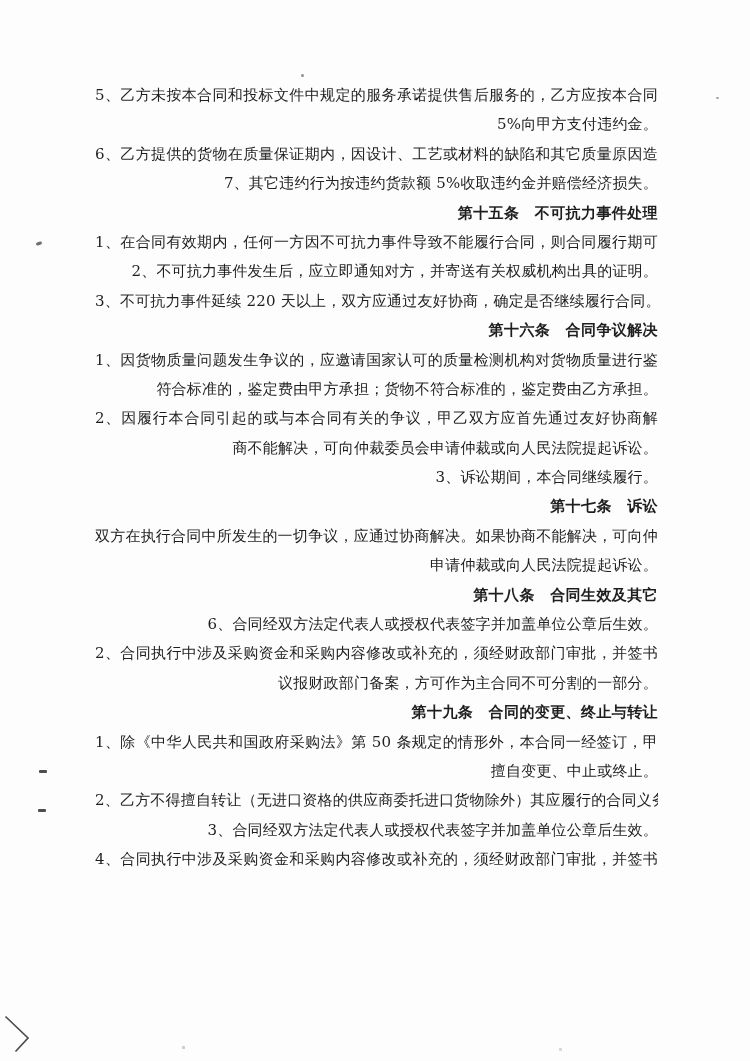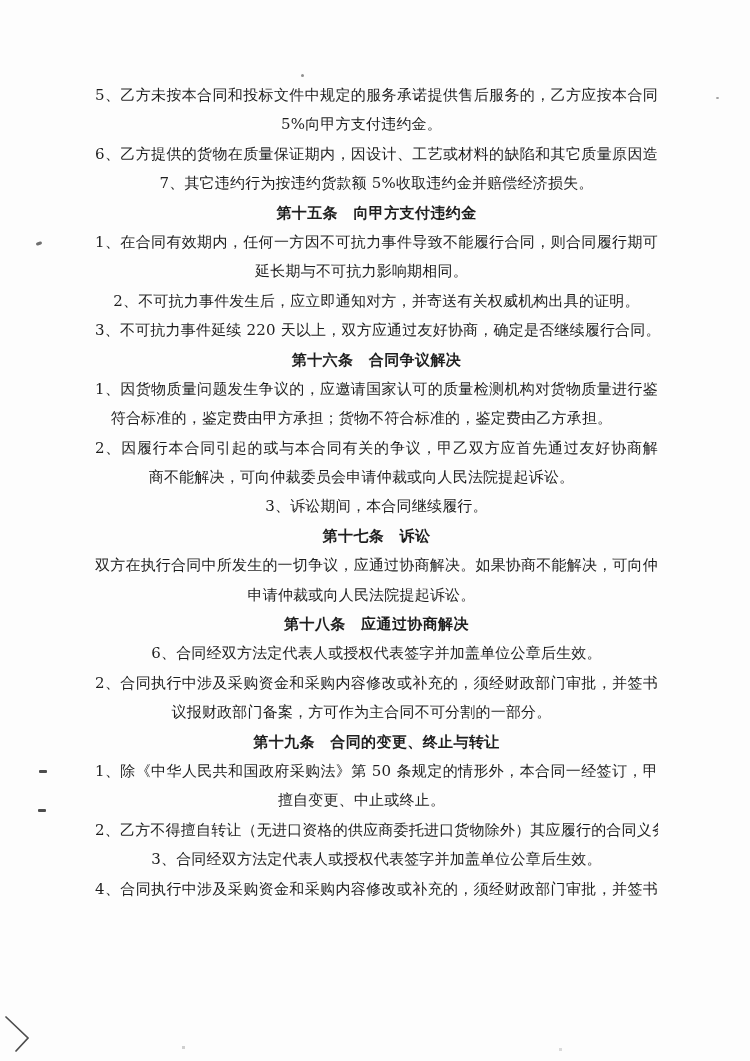--- a/index.html
+++ b/index.html
@@ -21,21 +21,21 @@
     position: absolute;
     left: 65px;
     top: 81px;
     width: 593px;
     font-size: 15px;
     line-height: 29.4px;
   }
   .line {
     height: 29.4px;
     overflow: hidden;
-    text-align: center;
+    text-align: right;
     letter-spacing: 0.2px;
     white-space: nowrap;
   }
   .line.indent {
     text-indent: 2em;
   }
   .line.fill {
     white-space: normal;
     text-align: justify;
     text-align-last: justify;
@@ -62,35 +62,34 @@
 </head>
 <body>
 
 <div class="page">
 
   <div class="content">
     <div class="line indent fill">5、乙方未按本合同和投标文件中规定的服务承诺提供售后服务的，乙方应按本合同合计金额</div>
     <div class="line">5%向甲方支付违约金。</div>
     <div class="line indent fill">6、乙方提供的货物在质量保证期内，因设计、工艺或材料的缺陷和其它质量原因造成的问题，</div>
     <div class="line indent">7、其它违约行为按违约货款额 5%收取违约金并赔偿经济损失。</div>
-    <div class="line indent heading">第十五条　向甲方支付违约金</div>
+    <div class="line indent heading">第十五条　不可抗力事件处理</div>
     <div class="line indent fill">1、在合同有效期内，任何一方因不可抗力事件导致不能履行合同，则合同履行期可延长，其</div>
-    <div class="line">延长期与不可抗力影响期相同。</div>
     <div class="line indent">2、不可抗力事件发生后，应立即通知对方，并寄送有关权威机构出具的证明。</div>
     <div class="line indent">3、不可抗力事件延续 220 天以上，双方应通过友好协商，确定是否继续履行合同。</div>
     <div class="line indent heading">第十六条　合同争议解决</div>
     <div class="line indent fill">1、因货物质量问题发生争议的，应邀请国家认可的质量检测机构对货物质量进行鉴定。货物</div>
     <div class="line">符合标准的，鉴定费由甲方承担；货物不符合标准的，鉴定费由乙方承担。</div>
     <div class="line indent fill">2、因履行本合同引起的或与本合同有关的争议，甲乙双方应首先通过友好协商解决，如果协</div>
     <div class="line">商不能解决，可向仲裁委员会申请仲裁或向人民法院提起诉讼。</div>
     <div class="line indent">3、诉讼期间，本合同继续履行。</div>
     <div class="line indent heading">第十七条　诉讼</div>
     <div class="line indent fill">双方在执行合同中所发生的一切争议，应通过协商解决。如果协商不能解决，可向仲裁委员会</div>
     <div class="line">申请仲裁或向人民法院提起诉讼。</div>
-    <div class="line indent heading">第十八条　应通过协商解决</div>
+    <div class="line indent heading">第十八条　合同生效及其它</div>
     <div class="line indent">6、合同经双方法定代表人或授权代表签字并加盖单位公章后生效。</div>
     <div class="line indent fill">2、合同执行中涉及采购资金和采购内容修改或补充的，须经财政部门审批，并签书面补充协</div>
     <div class="line">议报财政部门备案，方可作为主合同不可分割的一部分。</div>
     <div class="line indent heading">第十九条　合同的变更、终止与转让</div>
     <div class="line indent fill">1、除《中华人民共和国政府采购法》第 50 条规定的情形外，本合同一经签订，甲乙双方不得</div>
     <div class="line">擅自变更、中止或终止。</div>
     <div class="line indent">2、乙方不得擅自转让（无进口资格的供应商委托进口货物除外）其应履行的合同义务。</div>
     <div class="line indent">3、合同经双方法定代表人或授权代表签字并加盖单位公章后生效。</div>
     <div class="line indent fill">4、合同执行中涉及采购资金和采购内容修改或补充的，须经财政部门审批，并签书面补充协</div>
   </div>

